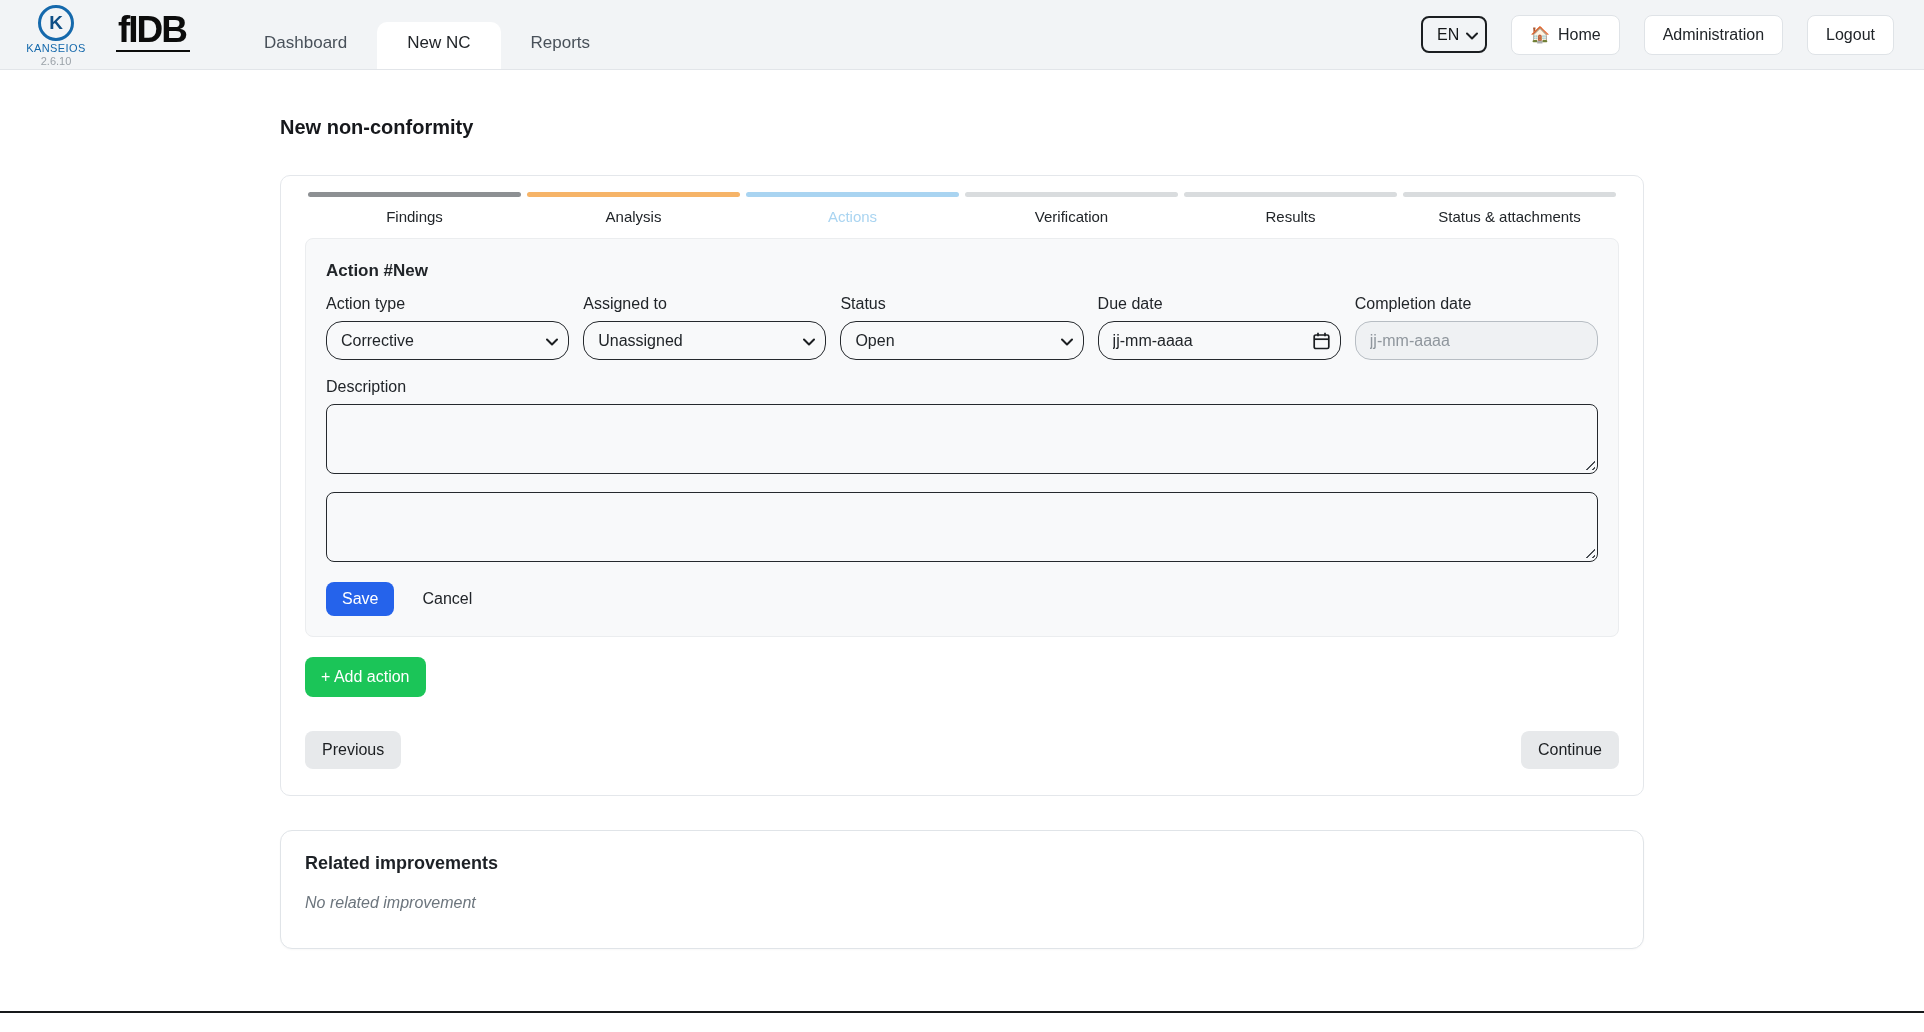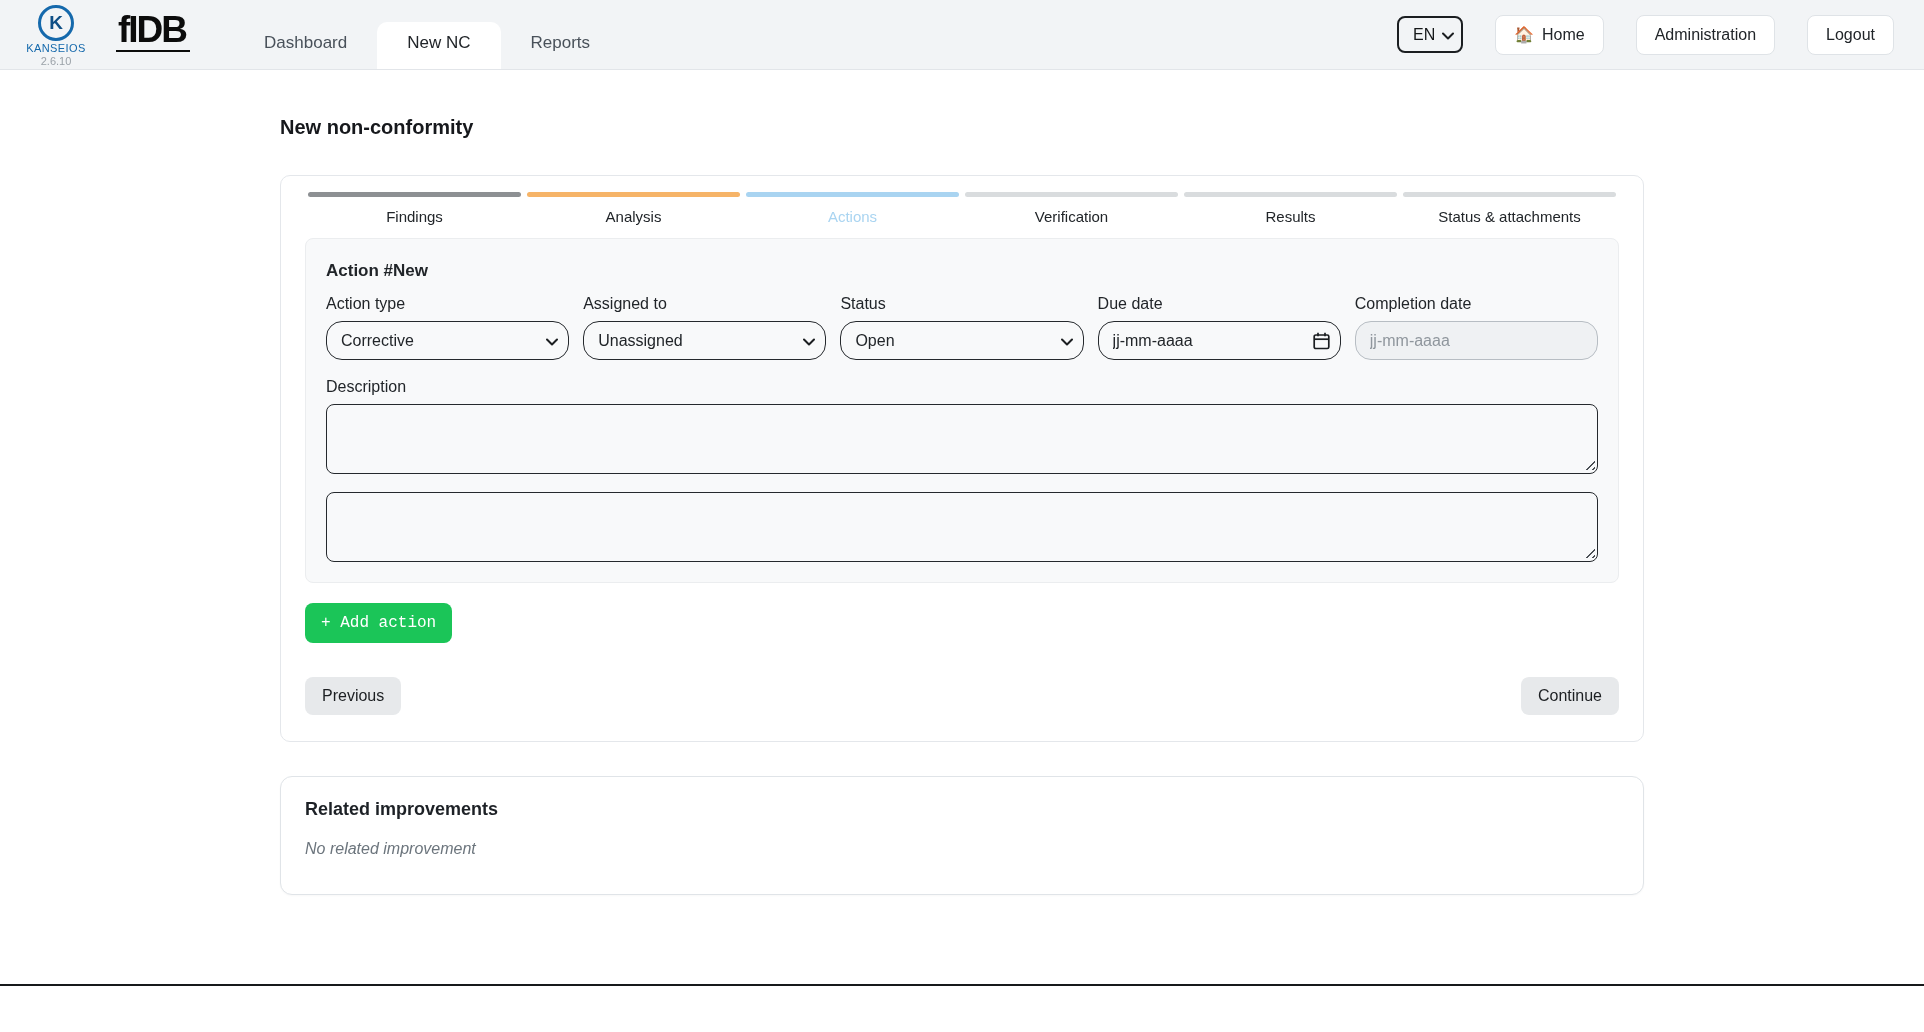--- a/index.html
+++ b/index.html
@@ -28,21 +28,21 @@
     border-bottom:2px solid #0c0c0c; padding:0 4px 0 2px; line-height:1.05;
   }
   .nav { display:flex; align-items:flex-end; margin-left:48px; }
   .nav-link {
     color:#49515a; font-size:17px; padding:11px 26px 16px; cursor:pointer; background:transparent; border:none;
     font-family:inherit;
   }
   .nav-link.active {
     background:#ffffff; border-radius:10px 10px 0 0; color:#212529; padding:11px 30px 16px; margin:0 4px;
   }
-  .header-right { margin-left:auto; display:flex; align-items:center; gap:32px; }
+  .header-right { margin-left:auto; display:flex; align-items:center; gap:24px; }
   .lang-wrap { position:relative; }
   select.lang {
     appearance:none; -webkit-appearance:none; background:#f2f4f6; border:2px solid #1b1e21;
     border-radius:8px; height:37px; width:66px; padding:0 26px 0 14px; font-size:16px;
     font-family:inherit; color:#16181a; cursor:pointer;
   }
   .lang-wrap .chevron { position:absolute; right:9px; top:50%; transform:translateY(-50%); pointer-events:none; }
   .hdr-btn {
     background:#ffffff; border:1px solid #dfe3e7; border-radius:8px; height:40px; padding:0 18px;
     font-size:16px; color:#212529; display:flex; align-items:center; gap:8px; cursor:pointer; font-family:inherit;
@@ -52,21 +52,21 @@
   .main { flex:1 0 auto; }
   .container { width:1364px; margin:0 auto; }
   .page-title { font-size:20px; font-weight:bold; margin:46px 0 36px; color:#16181c; }
   .wizard-card { border:1px solid #e4e7eb; border-radius:10px; background:#fff; padding:16px 24px 26px; }
   .steps { display:flex; }
   .step { flex:1; margin:0 3px; cursor:pointer; }
   .step-bar { height:5px; border-radius:3px; background:#d9dcde; }
   .step-label { text-align:center; font-size:15px; margin-top:11px; color:#212529; }
   .panel { margin-top:13px; background:#f8f9fa; border:1px solid #ebedef; border-radius:8px; padding:20px; }
   .panel-heading { font-size:17px; font-weight:bold; margin:2px 0 14px; }
-  .fields-row { display:flex; gap:14px;justify-content:flex-end; }
+  .fields-row { display:flex; gap:14px; }
   .field { flex:1; min-width:0; }
   .field-label { font-size:16px; margin-bottom:8px; display:block; color:#212529; }
   .control { position:relative; }
   select.form-select, input.form-input {
     width:100%; height:39px; border:1px solid #25292d; border-radius:16px; background:#f8f9fa;
     font-size:16px; padding:0 14px; appearance:none; -webkit-appearance:none; color:#212529; font-family:inherit;
   }
   select.form-select { padding-right:32px; cursor:pointer; }
   .control .chevron { position:absolute; right:11px; top:50%; transform:translateY(-50%); pointer-events:none; }
   input.date-input { padding-right:40px; }
@@ -86,21 +86,21 @@
     clip-path:polygon(100% 0, 100% 100%, 0 100%);
   }
   .form-actions { margin-top:20px; display:flex; align-items:center; }
   .btn-save {
     background:#2563eb; color:#fff; border:none; border-radius:8px; font-size:16px;
     padding:8px 16px; cursor:pointer; font-family:inherit;
   }
   .cancel-link { margin-left:28px; font-size:16px; color:#212529; cursor:pointer; background:none; border:none; font-family:inherit; padding:0; }
   .add-action-btn {
     margin-top:20px; background:#1bc558; color:#fff; border:none; border-radius:8px;
-    font-size:16px; padding:11px 16px; cursor:pointer; font-family:Liberation Mono, monospace; display:inline-block;
+    font-size:16px; padding:11px 16px; cursor:pointer; font-family:Liberation Sans, sans-serif; display:inline-block;
   }
   .wizard-nav { margin-top:34px; display:flex; justify-content:space-between; }
   .btn-gray {
     background:#e7e9eb; border:none; border-radius:8px; font-size:16px; color:#1c1f22;
     padding:10px 17px; cursor:pointer; font-family:inherit;
   }
   .related-card {
     margin-top:34px; border:1px solid #e0e4e8; border-radius:12px; padding:22px 24px 36px;
     background:#fff; box-shadow:0 1px 2px rgba(0,0,0,0.03);
   }
@@ -267,20 +267,24 @@
           </div>
         </div>
 
         <div class="form-section">
           <div class="textarea-wrap">
             <textarea class="form-textarea" style=""></textarea>
             <span class="resize-handle"></span>
           </div>
         </div>
 
+        <div class="form-actions">
+          <button class="btn-save">Save</button>
+          <button class="cancel-link">Cancel</button>
+        </div>
       </div>
 
       <button class="add-action-btn">+ Add action</button>
 
       <div class="wizard-nav">
         <button class="btn-gray">Previous</button>
         <button class="btn-gray">Continue</button>
       </div>
     </section>
 

